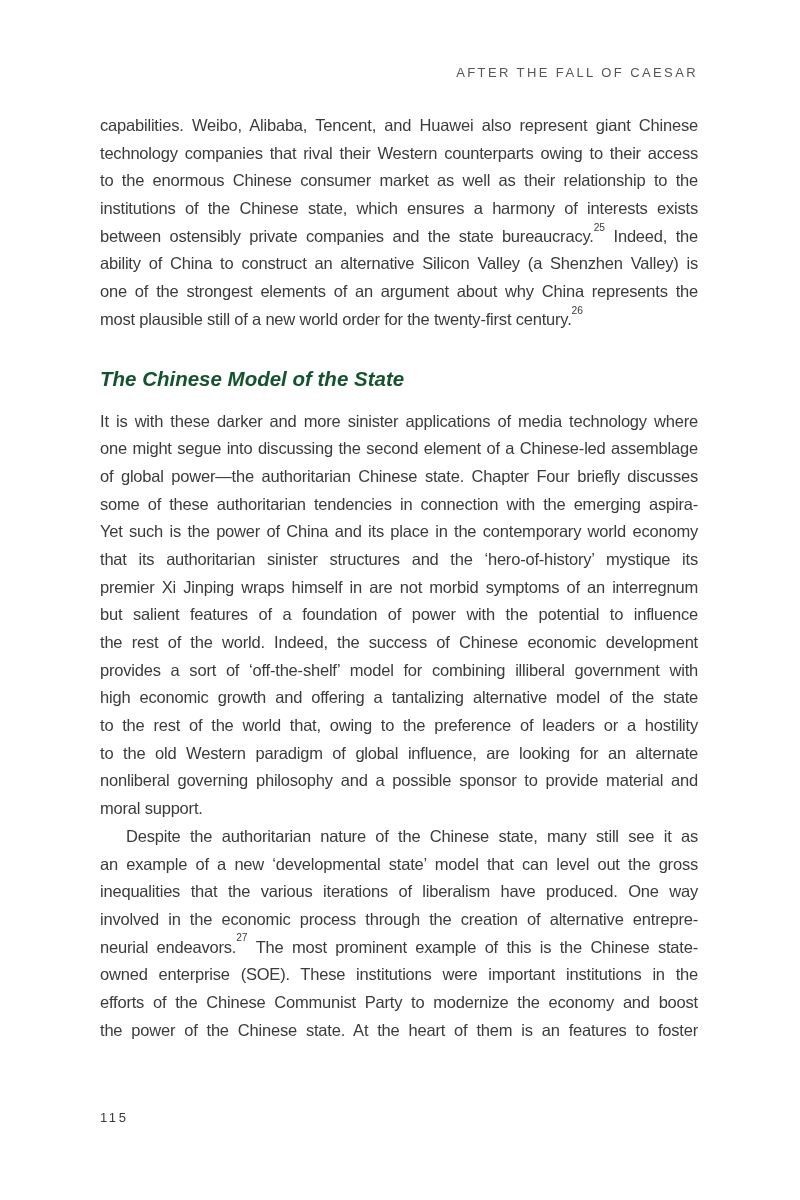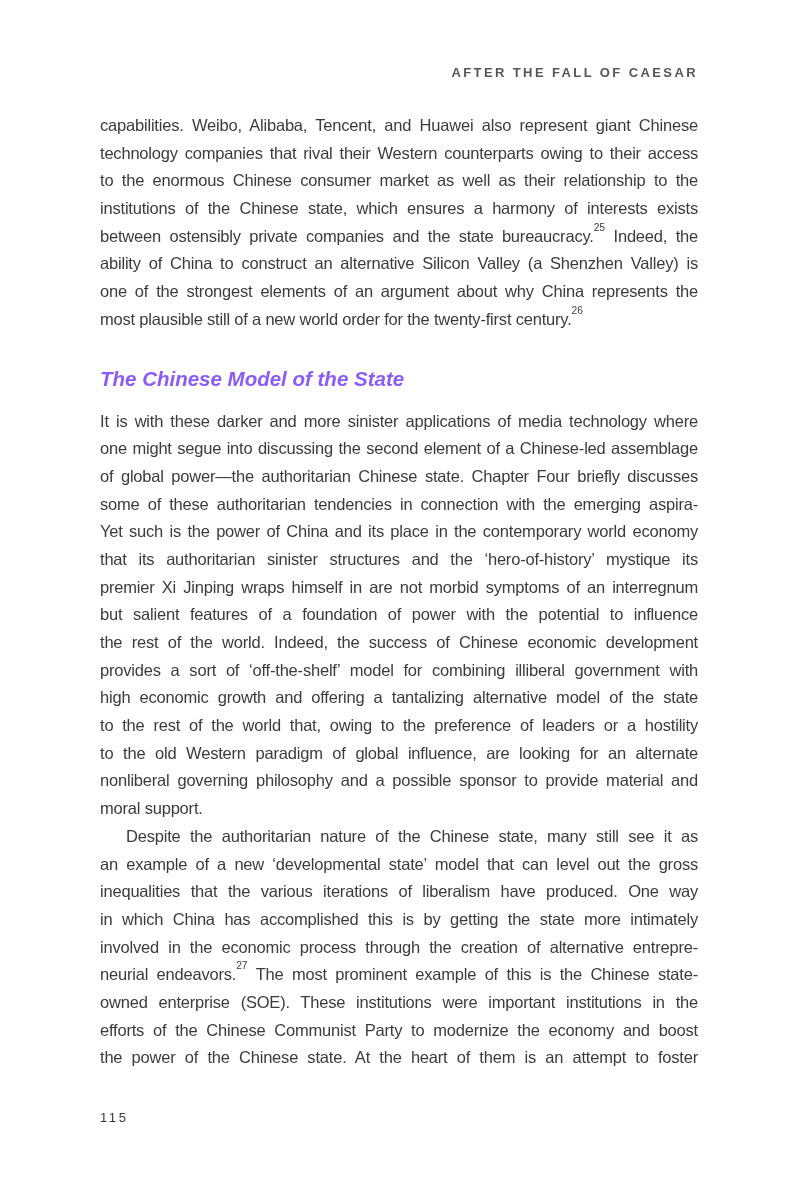--- a/index.html
+++ b/index.html
@@ -11,21 +11,21 @@
     overflow: hidden;
     font-family: "Liberation Serif", "DejaVu Serif", serif;
   }
   .running-header {
     position: absolute;
     top: 65px;
     left: 100px;
     width: 598px;
     text-align: right;
     font-family: "Liberation Sans", sans-serif;
-    font-weight: 700;
+    font-weight: 400;
     font-size: 13px;
     letter-spacing: 2.4px;
     color: #55565a;
   }
   .page-body {
     position: absolute;
     top: 112px;
     left: 100px;
     width: 598px;
   }
@@ -56,21 +56,21 @@
     position: relative;
     top: -0.45em;
     letter-spacing: 0;
   }
   .section-heading {
     font-family: "Liberation Sans", sans-serif;
     font-style: italic;
     font-weight: 700;
     font-size: 20.5px;
     line-height: 24px;
-    color: #8b5cf6;
+    color: #14532d;
     margin: 33px 0 17px 0;
     letter-spacing: 0;
   }
   .page-number {
     position: absolute;
     top: 1110px;
     left: 100px;
     width: 598px;
     text-align: left;
     font-family: "Liberation Sans", sans-serif;
@@ -112,23 +112,22 @@
         <div class="line"><span>high economic growth and offering a tantalizing alternative model of the state</span></div>
         <div class="line"><span>to the rest of the world that, owing to the preference of leaders or a hostility</span></div>
         <div class="line"><span>to the old Western paradigm of global influence, are looking for an alternate</span></div>
         <div class="line"><span>nonliberal governing philosophy and a possible sponsor to provide material and</span></div>
         <div class="line last"><span>moral support.</span></div>
       </div>
       <div class="paragraph indent">
         <div class="line"><span>Despite the authoritarian nature of the Chinese state, many still see it as</span></div>
         <div class="line"><span>an example of a new ‘developmental state’ model that can level out the gross</span></div>
         <div class="line"><span>inequalities that the various iterations of liberalism have produced. One way</span></div>
-        <div class="line"><span>in which China has accomplished this is by getting the state more intimately</span></div>
         <div class="line"><span>involved in the economic process through the creation of alternative entrepre-</span></div>
         <div class="line"><span>neurial endeavors.</span><sup class="fnref">27</sup><span> The most prominent example of this is the Chinese state-</span></div>
         <div class="line"><span>owned enterprise (SOE). These institutions were important institutions in the</span></div>
         <div class="line"><span>efforts of the Chinese Communist Party to modernize the economy and boost</span></div>
-        <div class="line"><span>the power of the Chinese state. At the heart of them is an attempt to foster</span></div>
+        <div class="line"><span>the power of the Chinese state. At the heart of them is an features to foster</span></div>
       </div>
     </div>
 
   <div class="page-number">115</div>
 </div>
 
 </body></html>

